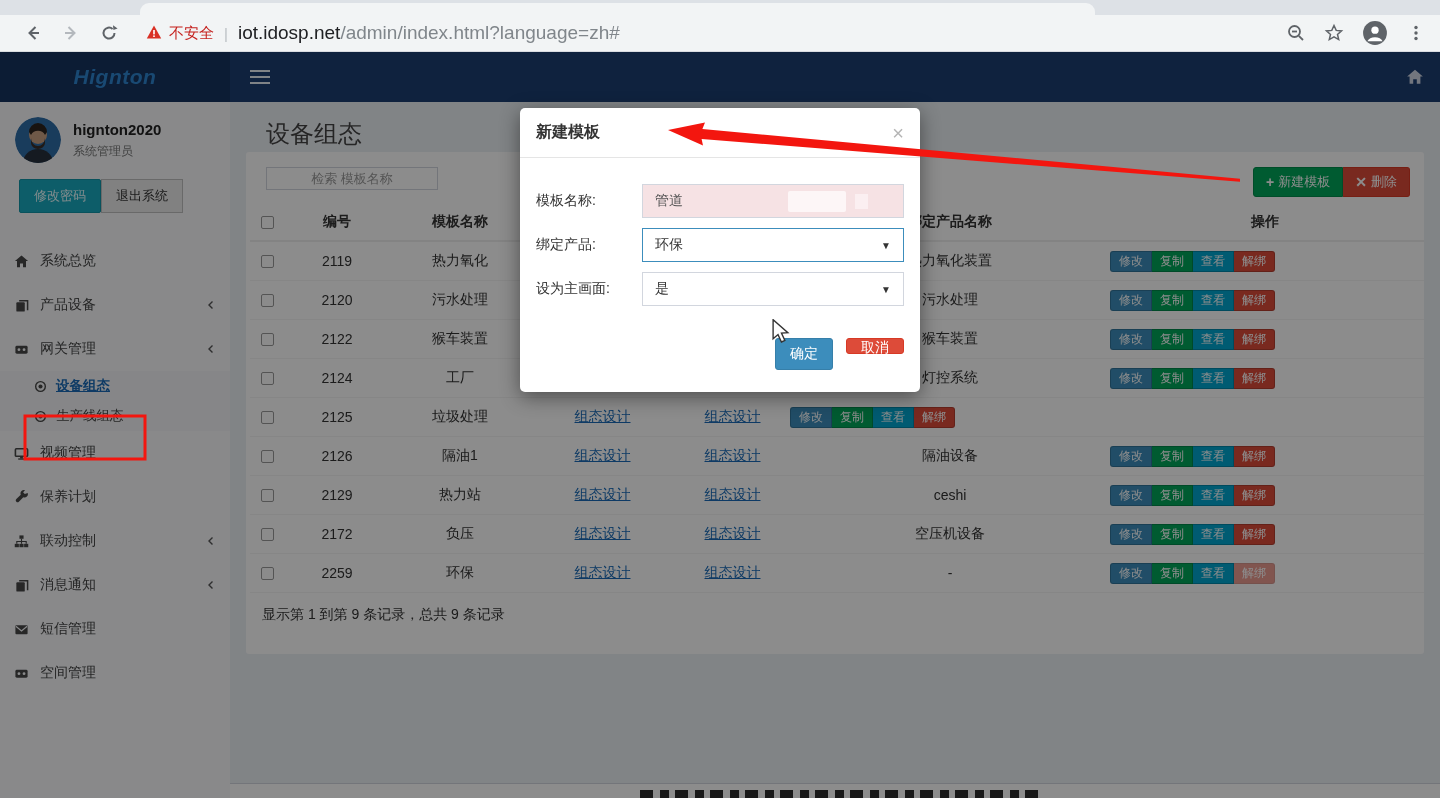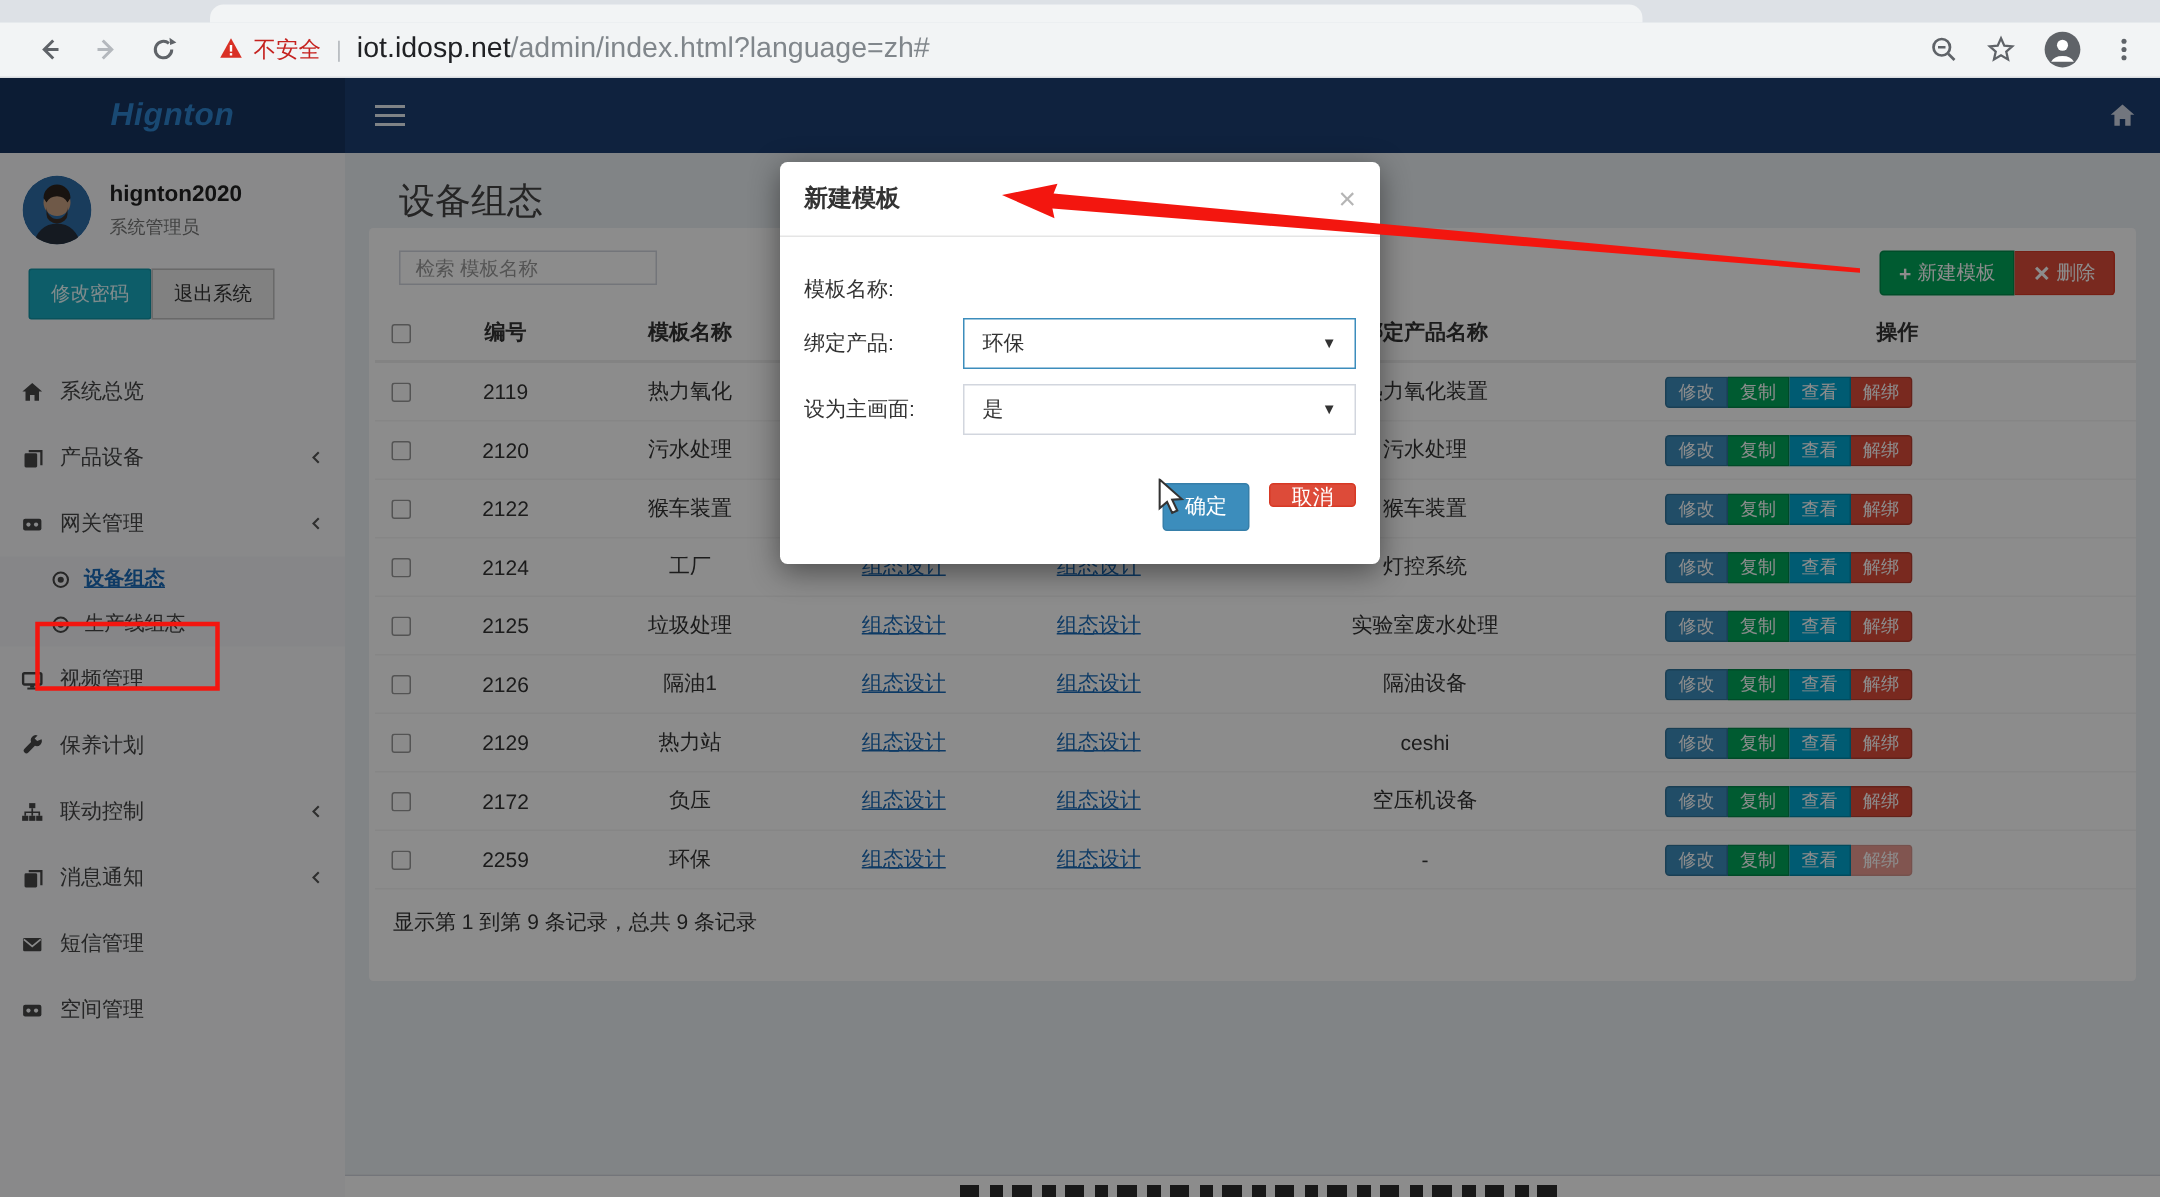--- a/index.html
+++ b/index.html
@@ -47,21 +47,21 @@
   .mi.active { background:#ededee; border-left:3px solid #1c3e72; padding-left:11px; }
   .submenu { background:#f4f5f7; }
   .submenu .mi { height:30px; padding-left:34px; font-size:13.5px; }
   .submenu svg.icn { width:13px; height:13px; margin-right:9px; }
   .bluelink { color:#1a6bb8; text-decoration:underline; font-weight:bold; }
 
   
   .content { position:absolute; left:230px; top:102px; right:0; bottom:0; background:#ecf0f5; }
   .ptitle { font-size:24px; color:#444; padding:16px 0 0 36px; }
   .box { position:absolute; left:16px; right:16px; top:50px; height:502px; background:#fff; border-radius:3px; padding:15px 0 0 4px; }
-  .searchin { margin-left:16px; width:172px; height:23px; border:1px solid #d2d6de; padding:0 10px; font-size:13px; color:#a16207; background:#fff; outline:none; }
+  .searchin { margin-left:16px; width:172px; height:23px; border:1px solid #d2d6de; padding:0 10px; font-size:13px; color:#a16207; background:#fff; outline:none;text-align:center; }
   .searchin::placeholder { color:#999; }
   .topbtns { position:absolute; top:15px; right:14px; display:flex; }
   .btn-new { background:#00a65a; border:1px solid #008d4c; color:#fff; font-size:13px; height:30px; padding:0 12px; display:flex; align-items:center; border-radius:3px 0 0 3px; }
   .btn-del { background:#dd4b39; border:1px solid #d73925; border-left:none; color:#fff; font-size:13px; height:30px; padding:0 12px; display:flex; align-items:center; border-radius:0 3px 3px 0; }
   .bico { font-weight:bold; margin-right:4px; font-size:14px; }
   .tgrid { margin-top:14px; }
   .trow { display:grid; grid-template-columns:34px 106px 140px 145px 115px 320px 310px; align-items:center; height:39px; border-bottom:1px solid #f4f4f4; }
   .trow.head { height:38px; border-bottom:2px solid #eeeeee; }
   .trow.head .c { font-weight:bold; }
   .c { text-align:center; font-size:14px; color:#333; overflow:hidden; white-space:nowrap; }
@@ -396,21 +396,20 @@
   </div>
 
   <div class="trow">
     <div class="c">
               <div class="cbx"></div>
             </div>
     <div class="c">2125</div>
     <div class="c">垃圾处理</div>
     <div class="c"><span class="clink">组态设计</span></div>
     <div class="c"><span class="clink">组态设计</span></div>
-    <div class="c">实验室废水处理</div>
     <div class="c actions"><span class="agrp">
       <span class="act-btn b1">修改</span>
       <span class="act-btn b2">复制</span>
       <span class="act-btn b3">查看</span>
       <span class="act-btn b4">解绑</span>
     </span></div>
   </div>
 
   <div class="trow">
     <div class="c">
@@ -493,20 +492,25 @@
 <div class="overlay"></div>
 
 <div class="modal">
   <div class="m-head">
     <span class="m-title">新建模板</span>
     <span class="m-close">×</span>
   </div>
   <div class="m-body">
     <div class="m-row">
       <span class="m-label">模板名称:</span>
+      <div class="ctl inp">
+        <span>管道</span>
+        <span class="patch1"></span>
+        <span class="patch2"></span>
+      </div>
     </div>
     <div class="m-row">
       <span class="m-label">绑定产品:</span>
       <div class="ctl sel blue">
         <span>环保</span>
         <span class="caret">▼</span>
       </div>
     </div>
     <div class="m-row">
       <span class="m-label">设为主画面:</span>

